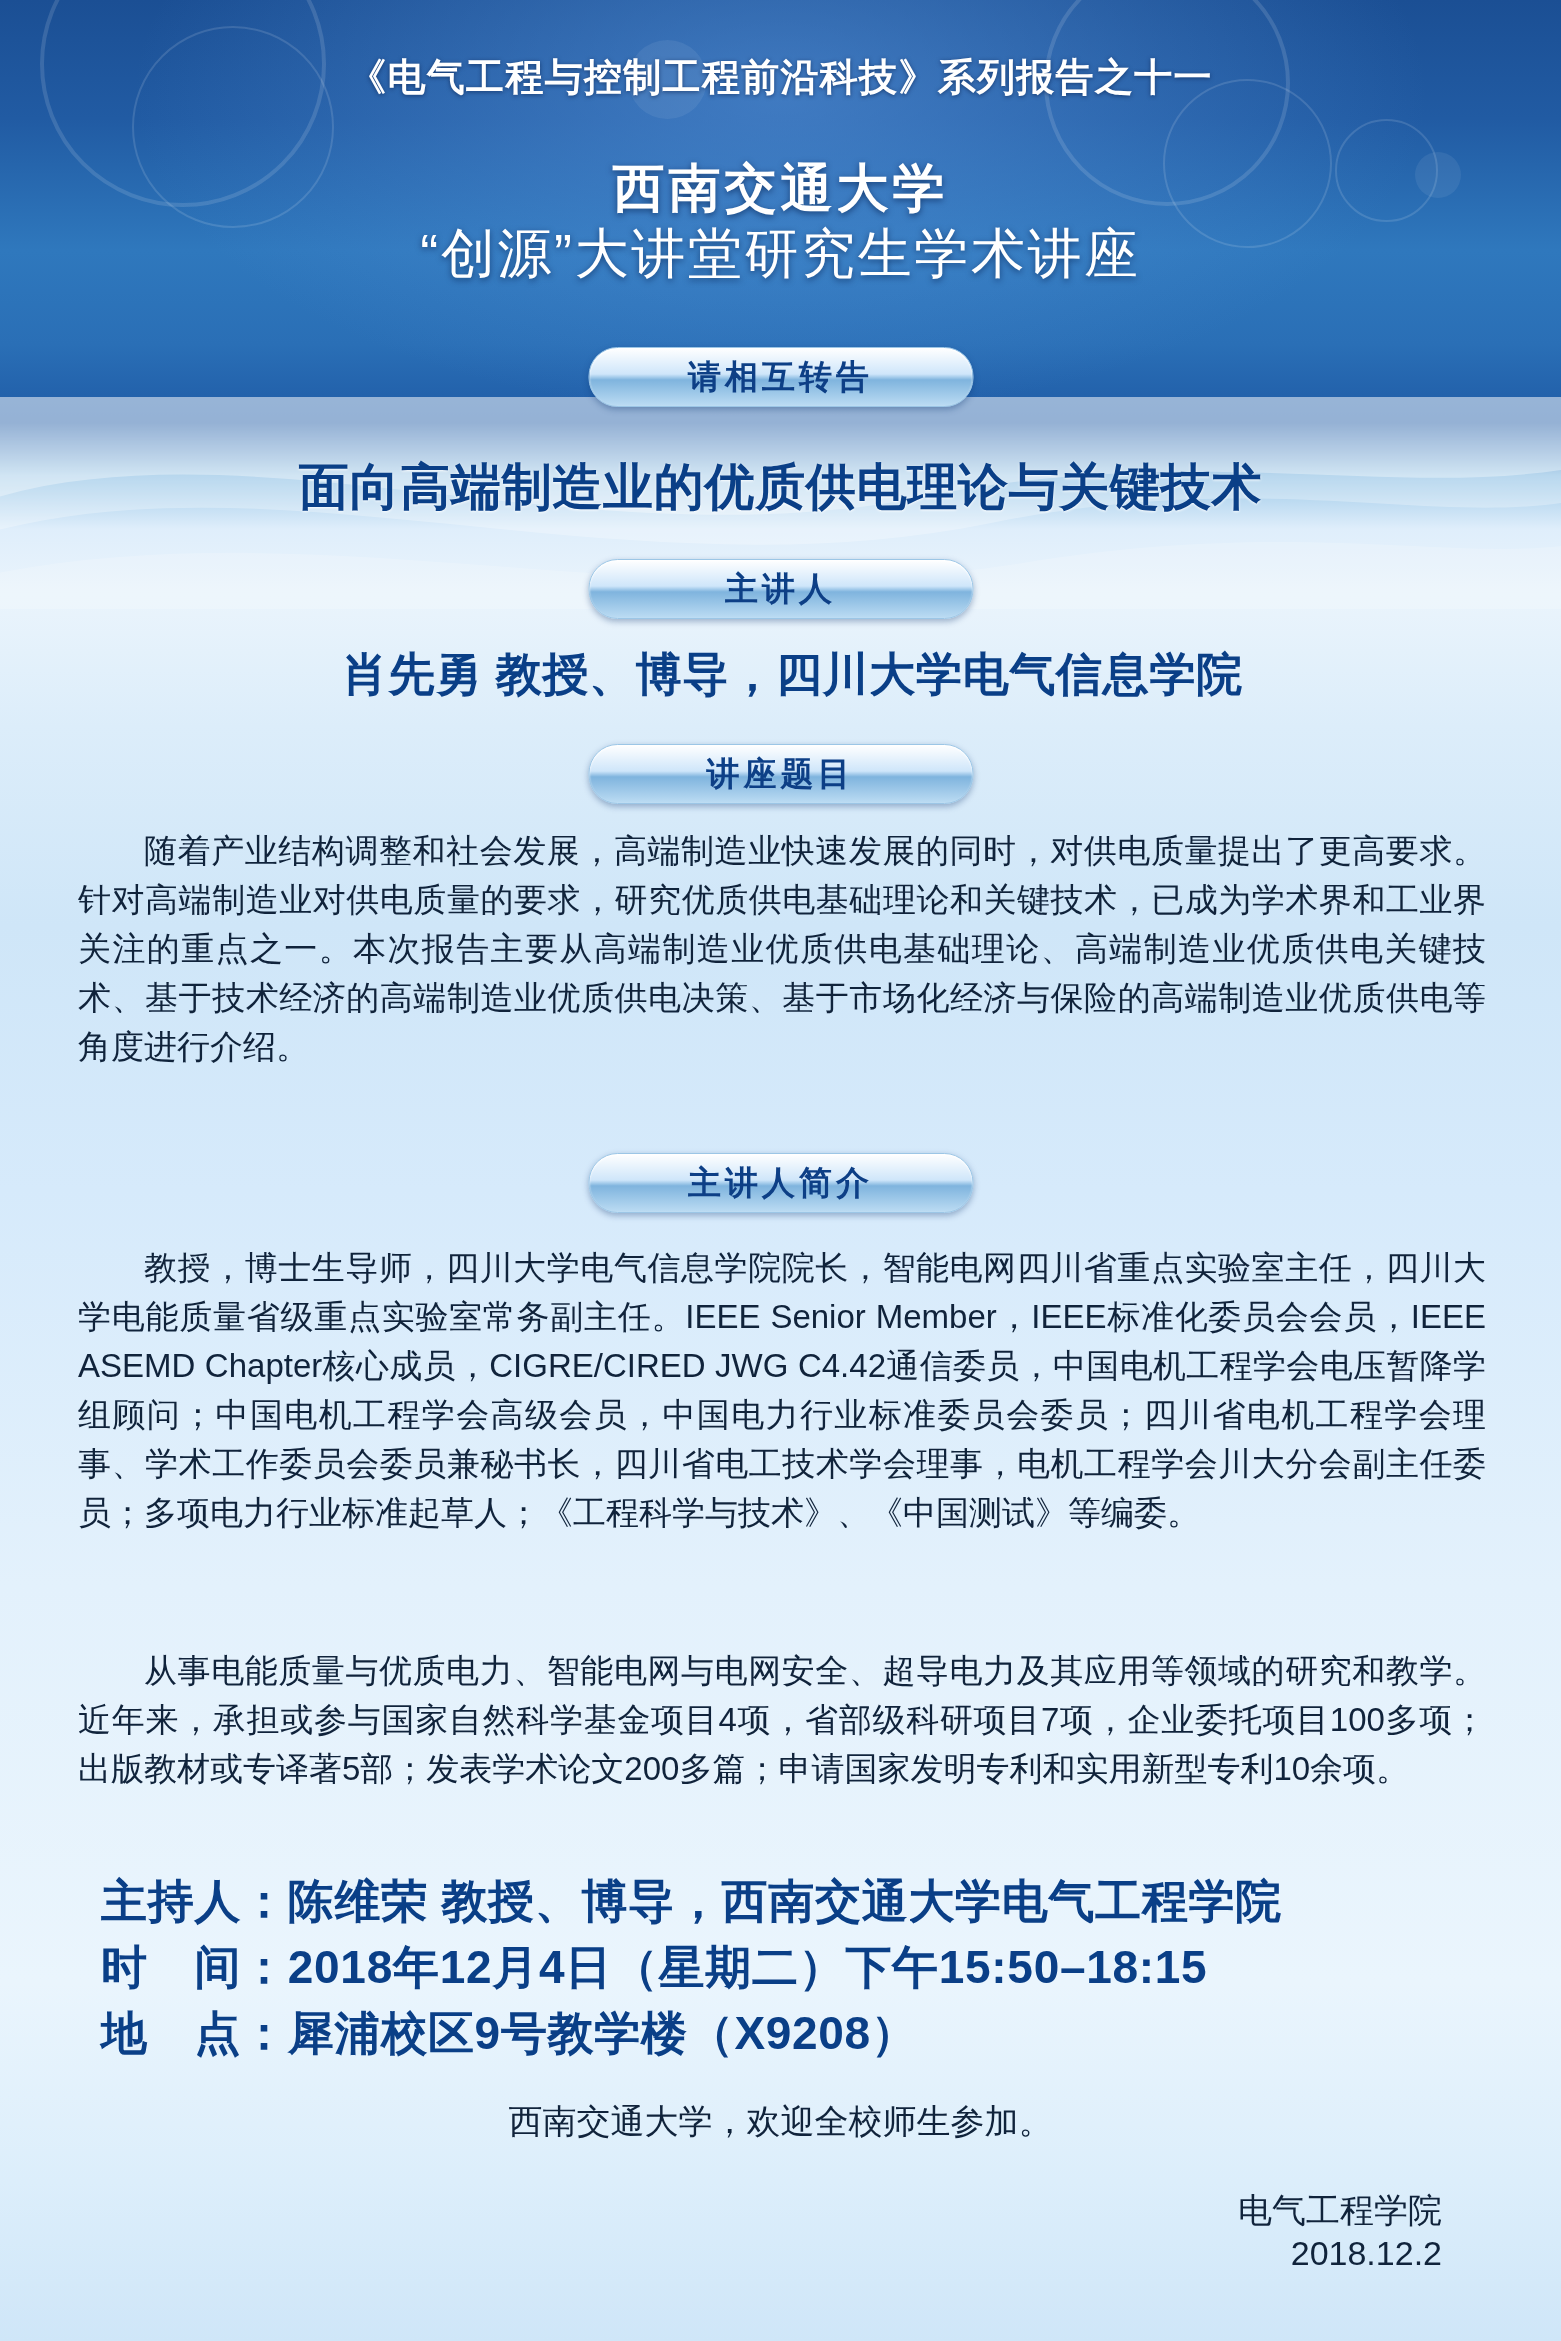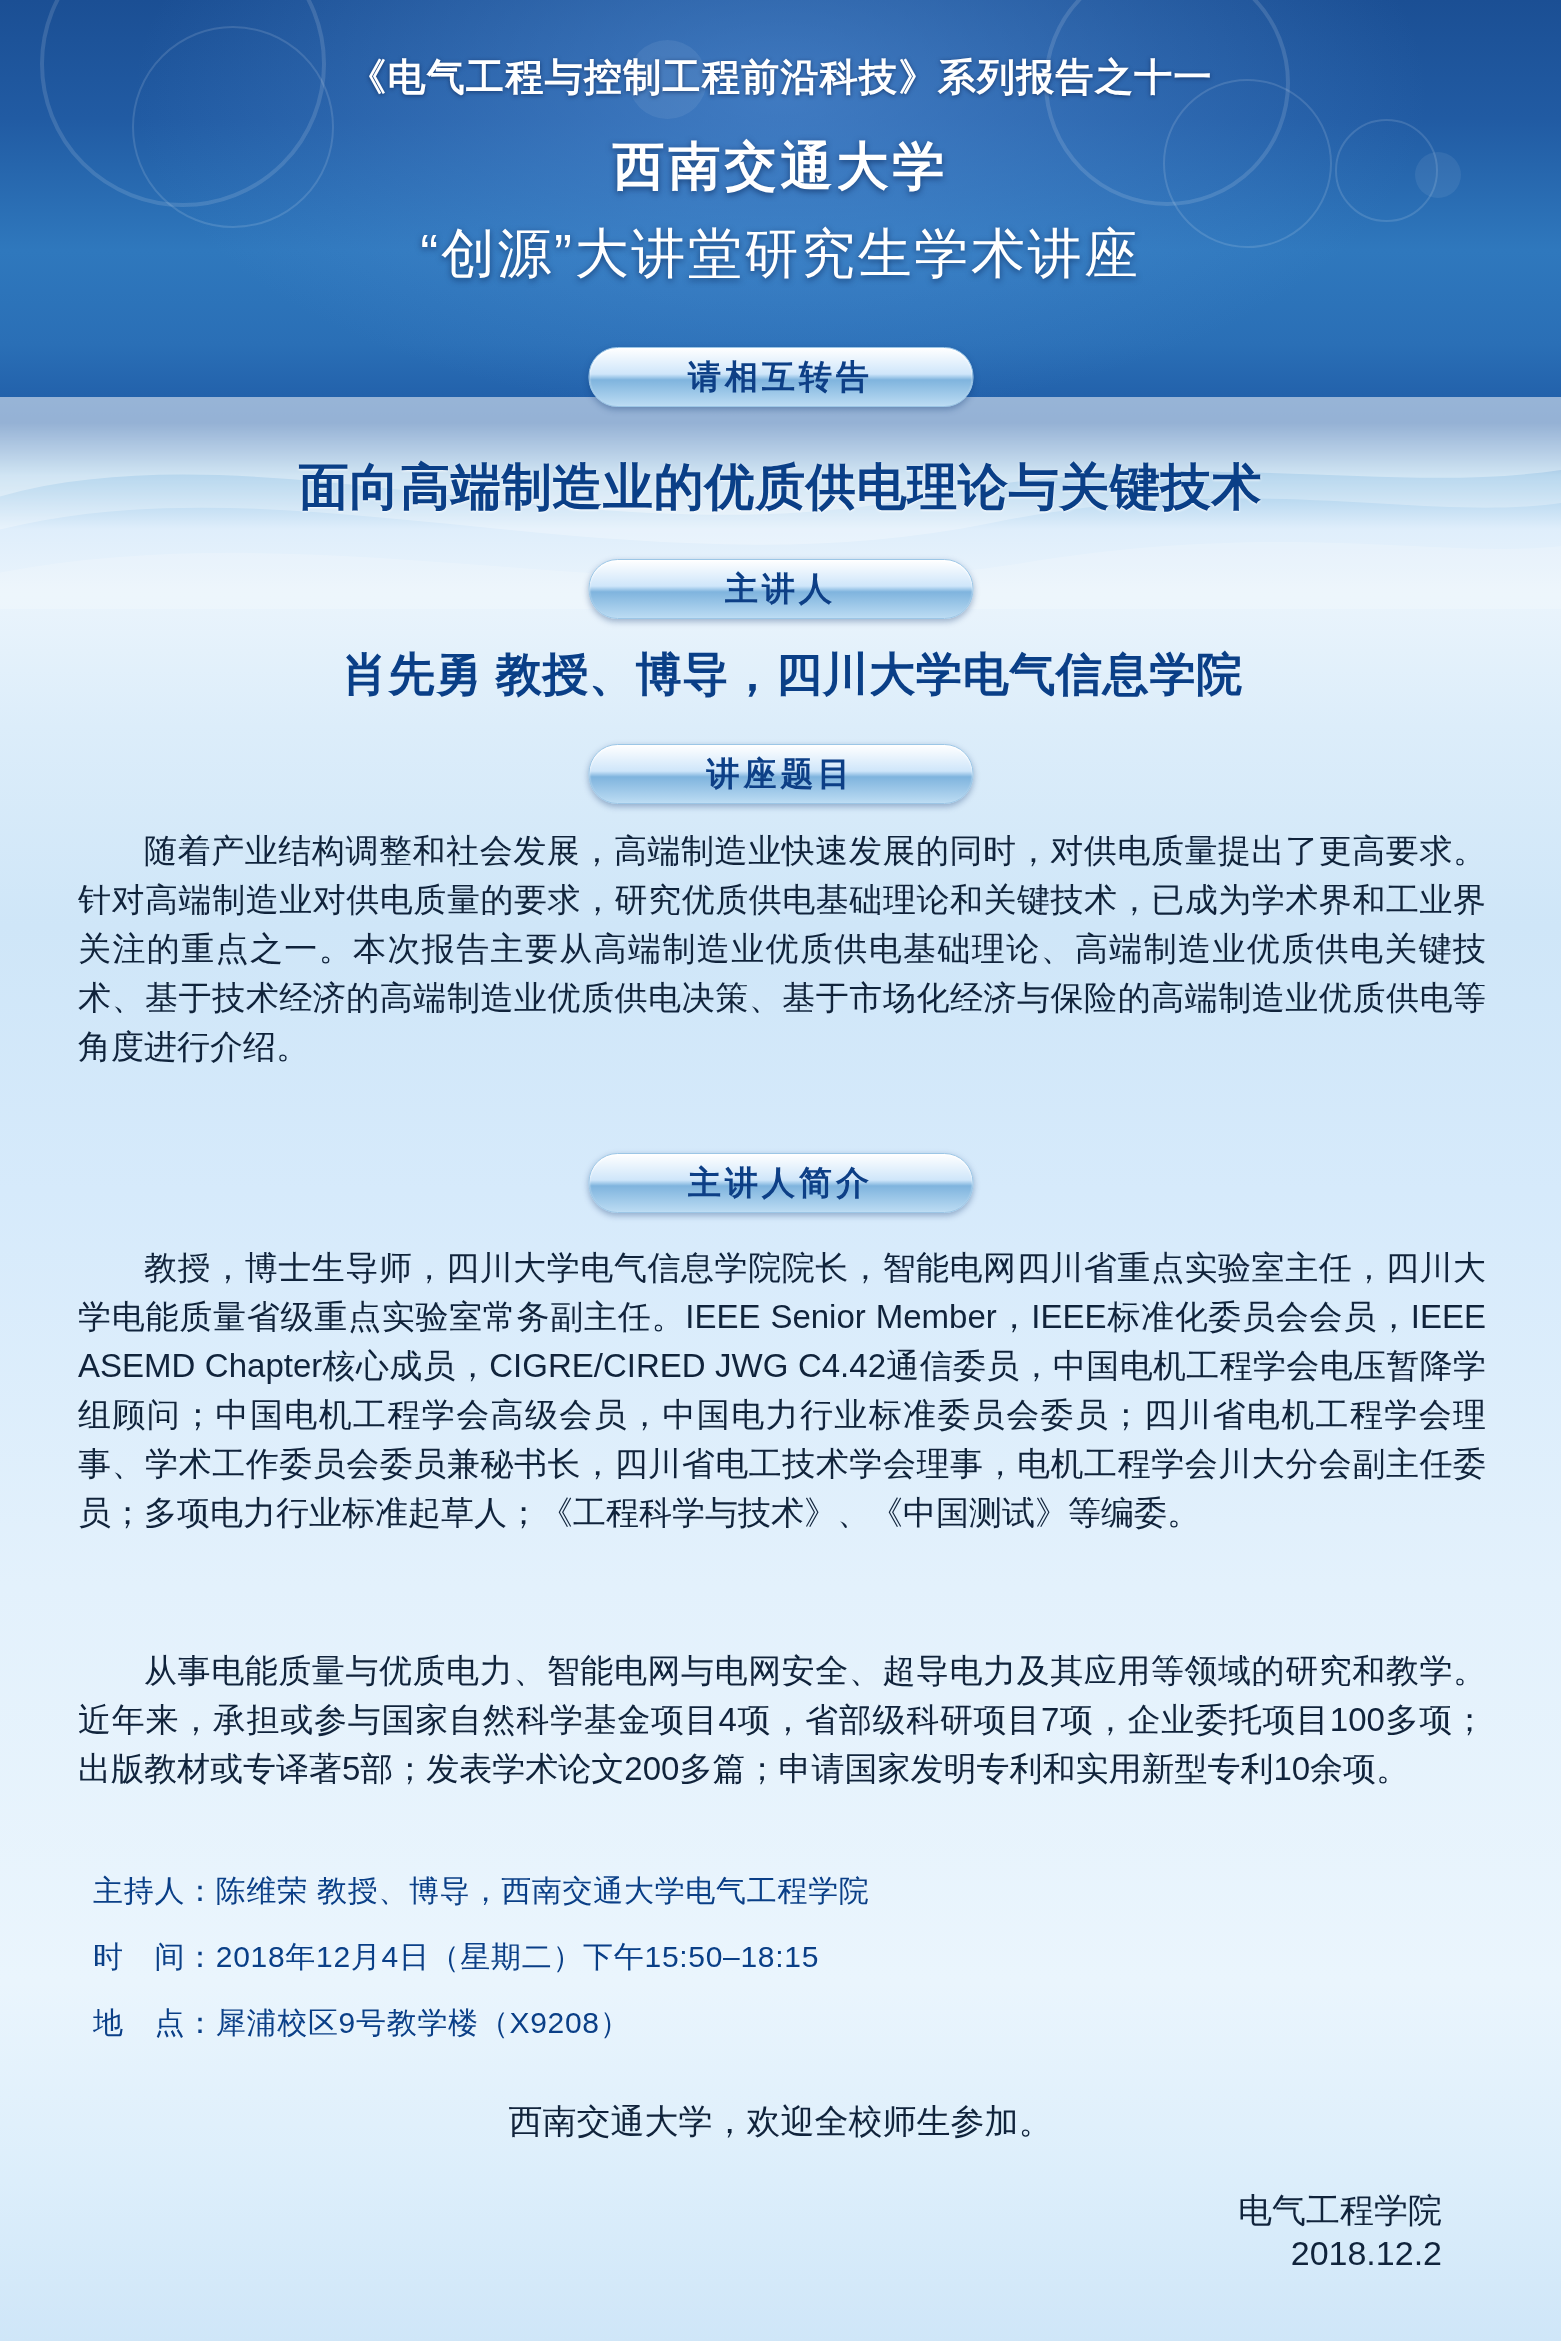--- a/index.html
+++ b/index.html
@@ -53,21 +53,21 @@
   .series-line{
     position:absolute;top:52px;left:0;width:1561px;
     text-align:center;
     color:#ffffff;
     font-size:38px;
     font-weight:bold;
     letter-spacing:1.3px;
     text-shadow:0 1.3px 4px rgba(0,20,60,0.55);
   }
   .univ{
-    position:absolute;top:132px;left:0;width:1561px;
+    position:absolute;top:154px;left:0;width:1561px;
     text-align:center;color:#ffffff;
     font-size:52px;font-weight:bold;letter-spacing:4px;
     text-shadow:0 2px 6.6px rgba(0,25,70,0.6);
   }
   .lecture-title{
     position:absolute;top:218px;left:0;width:1561px;
     text-align:center;color:#ffffff;
     font-size:54px;font-weight:normal;letter-spacing:2.6px;
     text-shadow:0 2px 6.6px rgba(0,25,70,0.6);
   }
@@ -103,23 +103,23 @@
     position:absolute;left:78px;width:1408px;
     color:#10233b;
     font-size:33px;
     line-height:49px;
     text-align:justify;
     text-justify:inter-character;
   }
   .indent{text-indent:66px;}
 
   .info-line{
-    position:absolute;left:93px;width:1421px;
+    position:absolute;left:101px;width:1421px;
     color:#0a3f87;
-    font-size:30px;font-weight:normal;
+    font-size:46px;font-weight:bold;
     letter-spacing:0.7px;
     white-space:nowrap;
   }
   .note{
     position:absolute;left:0;width:1561px;
     text-align:center;
     color:#10233b;
     font-size:34px;
   }
   .sign{

